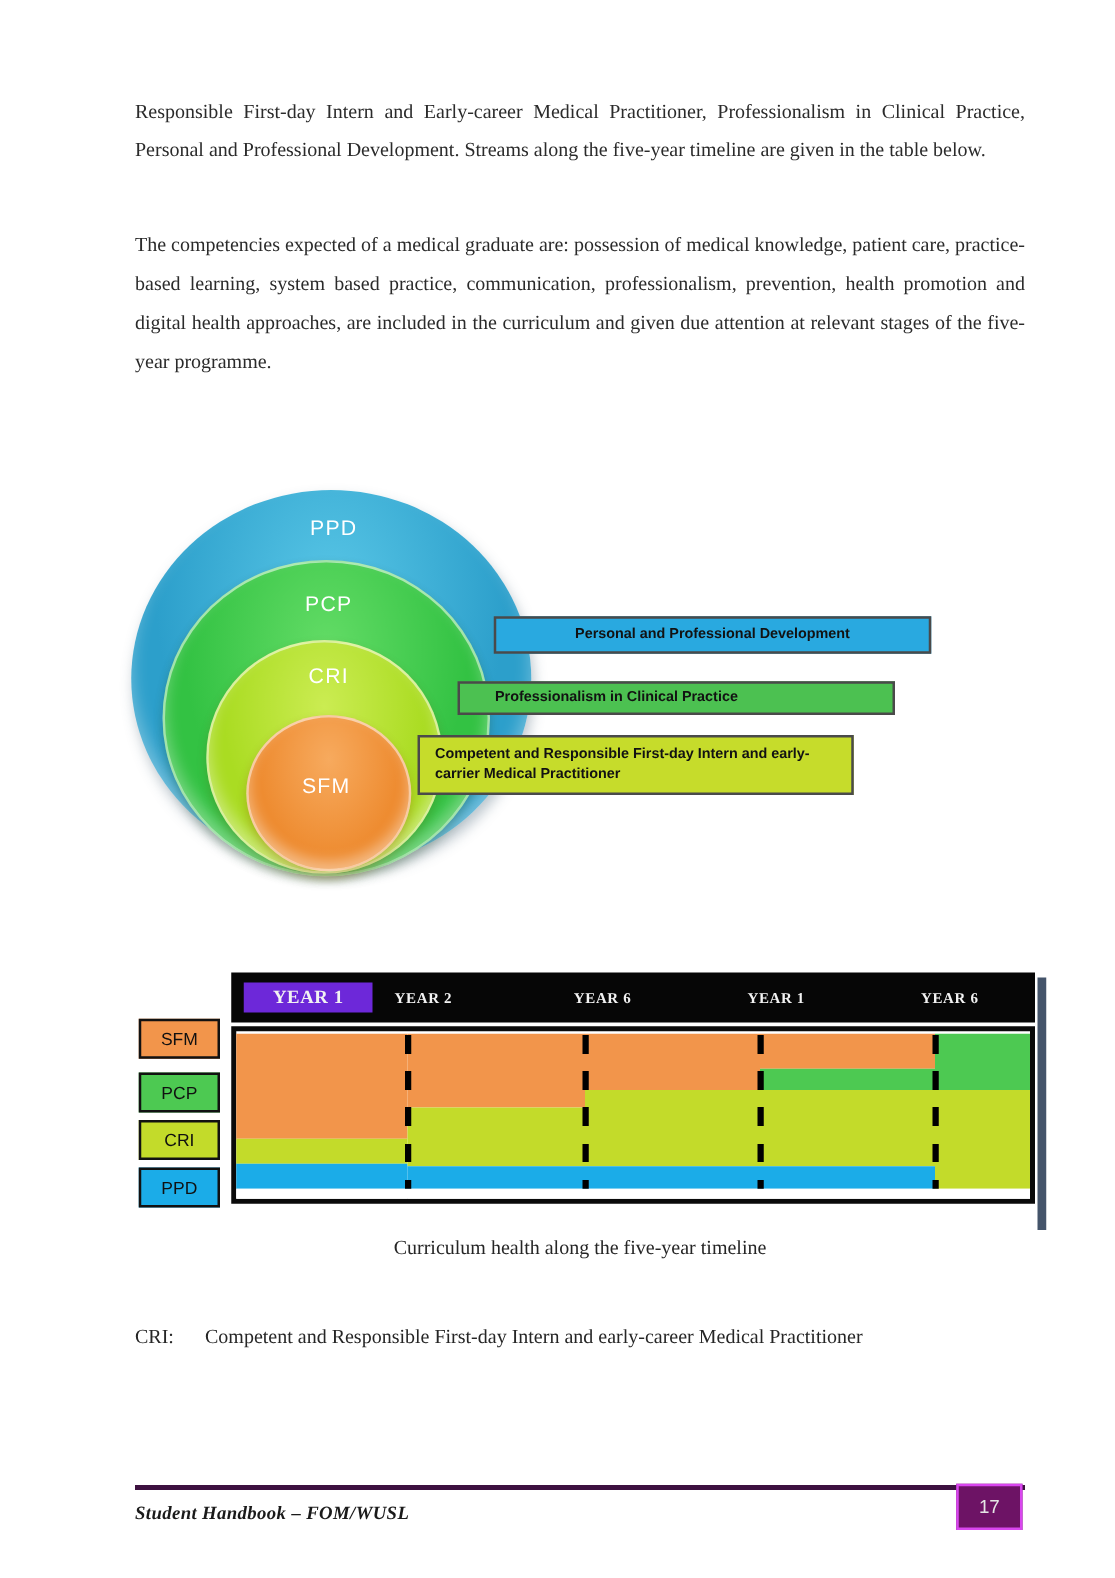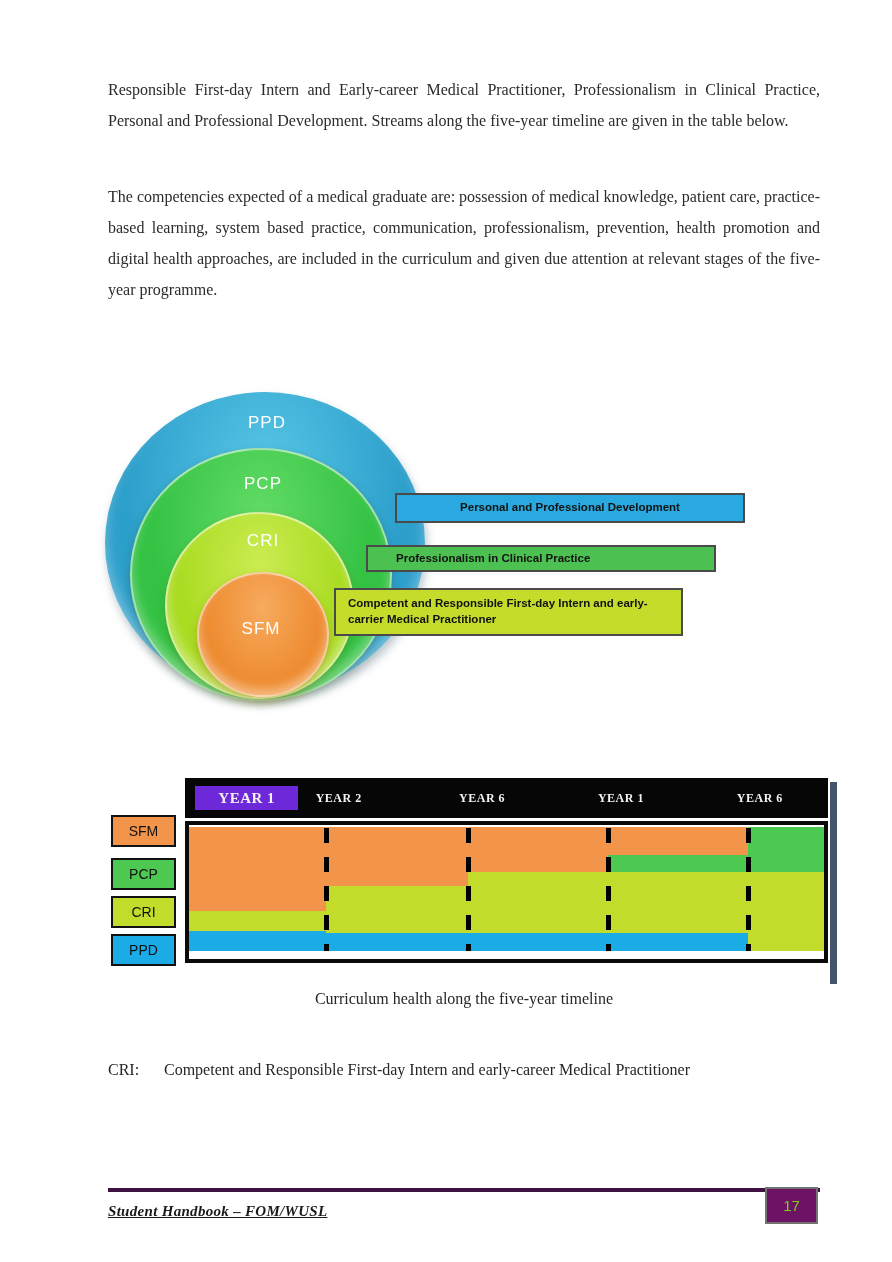--- a/index.html
+++ b/index.html
@@ -62,24 +62,24 @@
 
   .caption{position:absolute;left:108px;top:990px;width:712px;text-align:center;
            font-size:16px;color:#262626;}
 
   .defs{position:absolute;left:108px;top:1053px;width:740px;font-size:16px;color:#262626;}
   .def-row{line-height:34.5px;white-space:nowrap;}
   .def-code{display:inline-block;width:56px;}
 
   .rule{position:absolute;left:108px;top:1188px;width:712px;height:4px;}
   .footer-text{position:absolute;left:108px;top:1203px;font-size:15px;font-weight:bold;
-               font-style:italic;color:#1a1a1a;letter-spacing:.3px;text-decoration:underline;}
-  .page-badge{position:absolute;left:765px;top:1187px;width:53px;height:37px;border:2px solid #737373;
+               font-style:italic;color:#1a1a1a;letter-spacing:.3px;}
+  .page-badge{position:absolute;left:765px;top:1187px;width:53px;height:37px;border:2px solid #d946ef;
               box-sizing:border-box;display:flex;align-items:center;justify-content:center;
-              color:#84cc16;font-family:"Liberation Sans", sans-serif;font-size:15px;}
+              color:#e5e5e5;font-family:"Liberation Sans", sans-serif;font-size:15px;}
 </style>
 </head>
 <body>
 
 <div class="page">
 
   <p class="para" id="p1">Responsible First-day Intern and Early-career Medical Practitioner, Professionalism in Clinical Practice, Personal and Professional Development. Streams along the five-year timeline are given in the table below.</p>
   <p class="para" id="p2">The competencies expected of a medical graduate are: possession of medical knowledge, patient care, practice-based learning, system based practice, communication, professionalism, prevention, health promotion and digital health approaches, are included in the curriculum and given due attention at relevant stages of the five-year programme.</p>
 
   <div class="venn">

